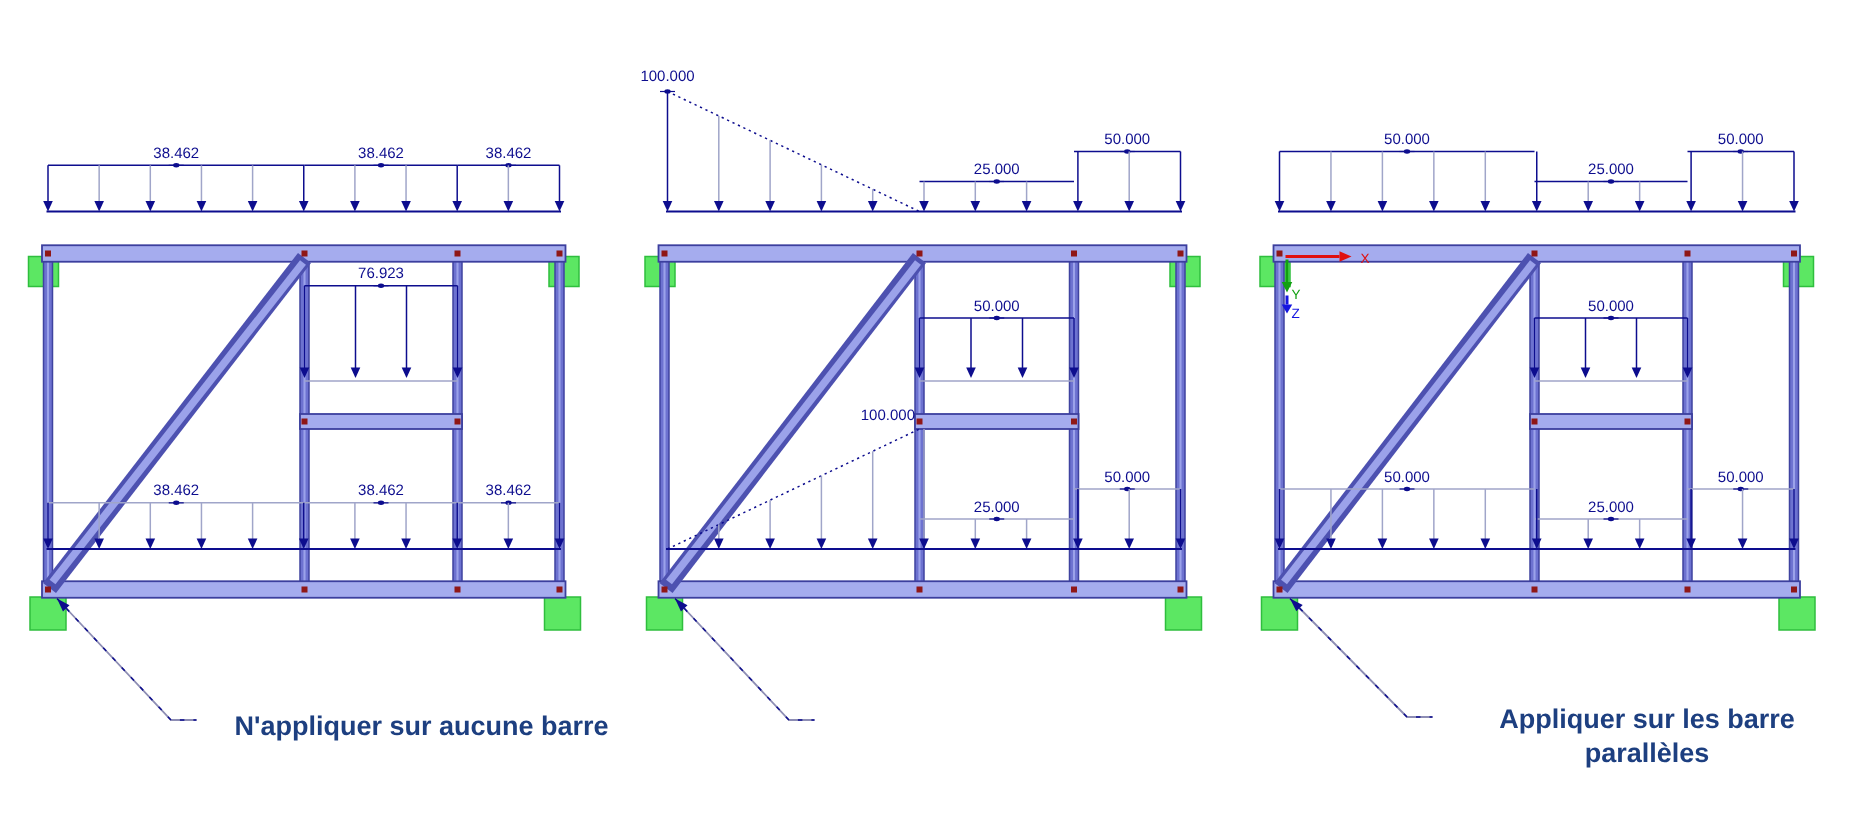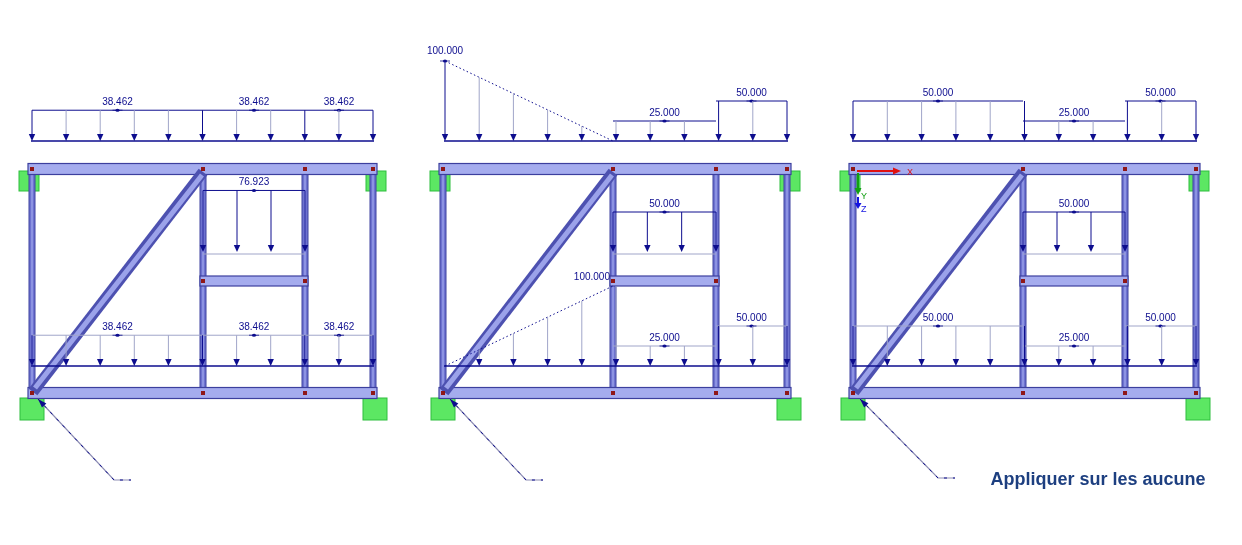--- a/index.html
+++ b/index.html
@@ -393,16 +393,21 @@
           <text x="861" y="212" fill="#1515e0" font-size="9" font-family="&quot;Liberation Sans&quot;, sans-serif">Z</text>
         </g>
         <g>
           <polyline points="860,399 938,478 955,478" fill="none" stroke="#8d8db4" stroke-width="1.2"></polyline>
           <polyline points="860,399 938,478 955,478" fill="none" stroke="#0d0d8e" stroke-width="1" stroke-dasharray="3 6"></polyline>
           <polygon points="860,399 864.1885093467328,407.51213189819873 868.4580866163054,403.2965999105194" fill="#0d0d8e"></polygon>
         </g>
       </g>
     </svg>
 
+  <div class="caption" id="cap0" style="left: 281px; top: 473px;">
+    <span>N'appliquer sur aucune barre</span>
+
+  </div>
   <div class="caption" id="cap2" style="left: 1098px; top: 468px;">
-    <span>Appliquer sur les aucune</span>
+    <span>Appliquer sur les barre</span>
+    <span>parallèles</span>
   </div>
 </div>
 
 </body></html>

